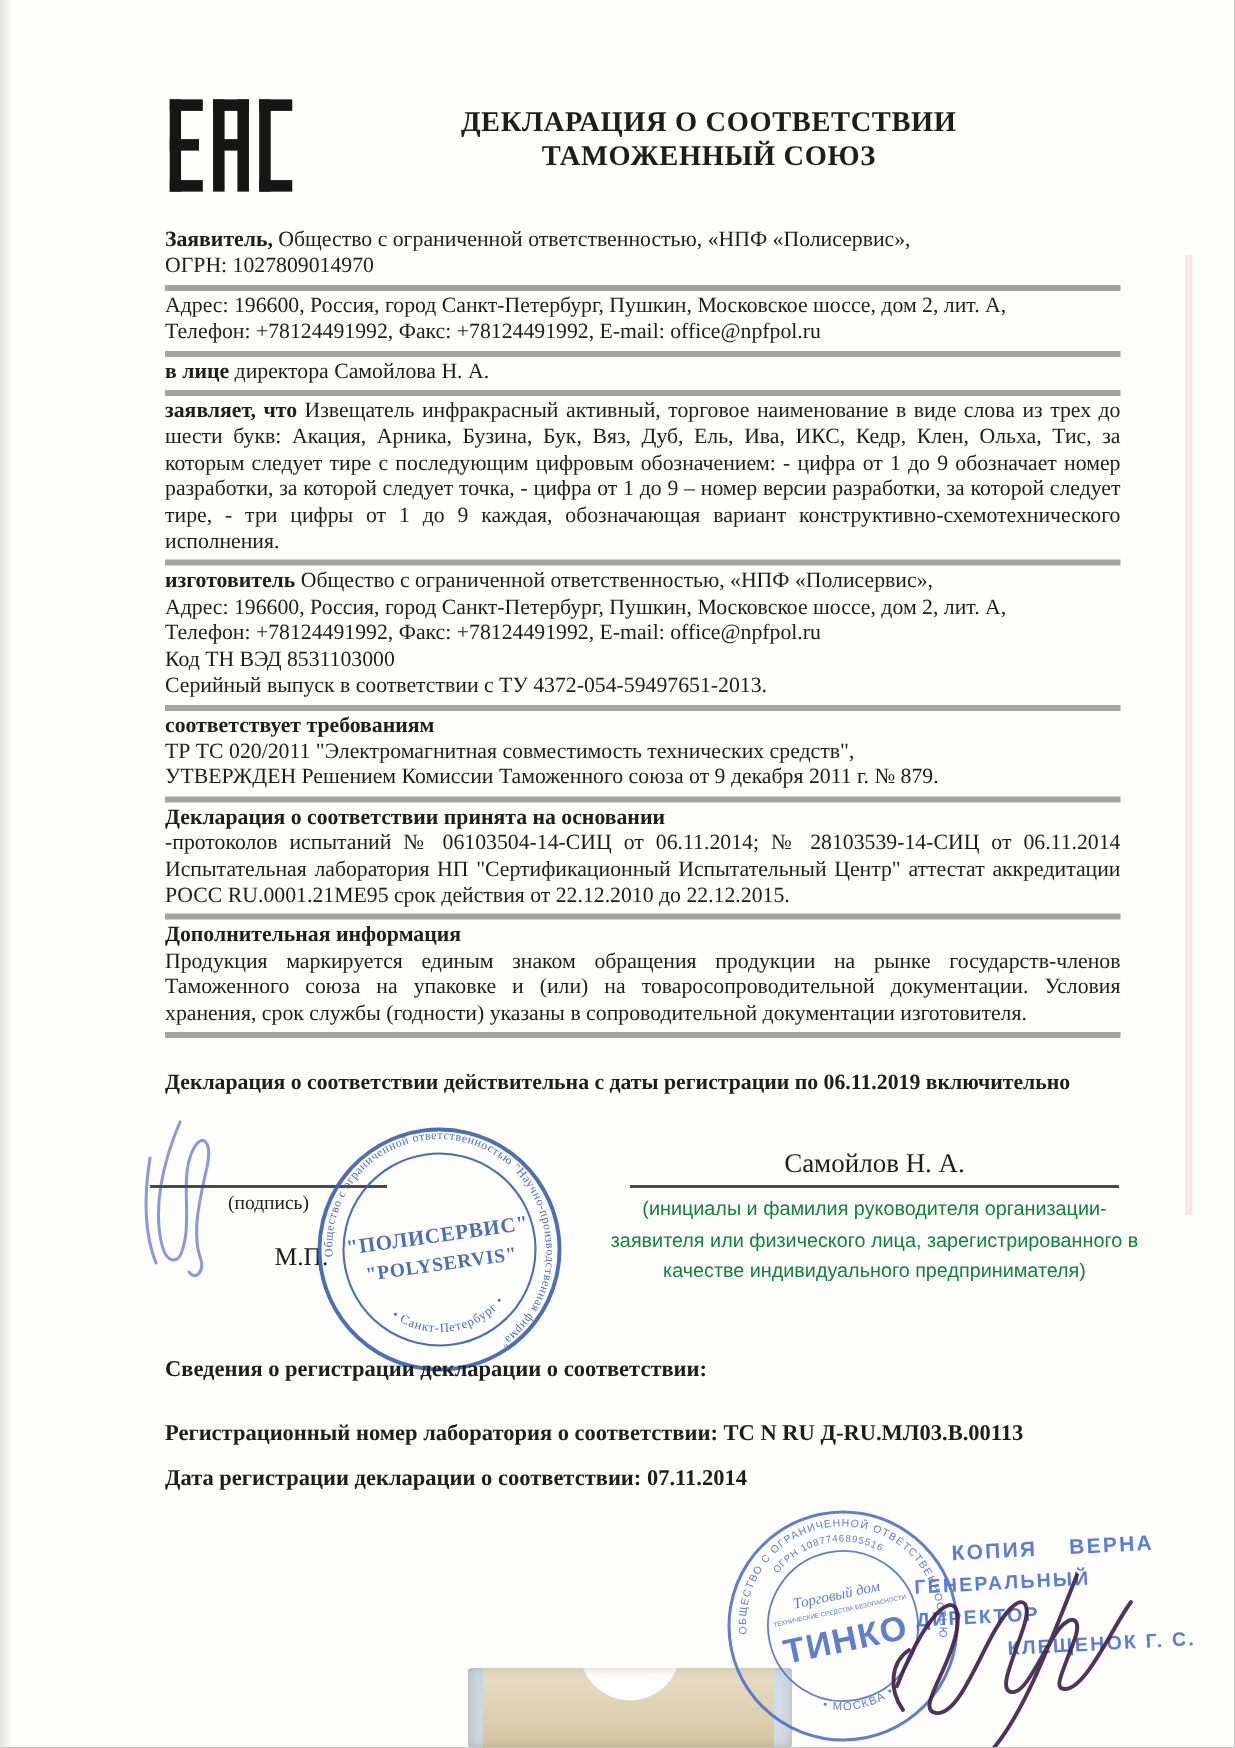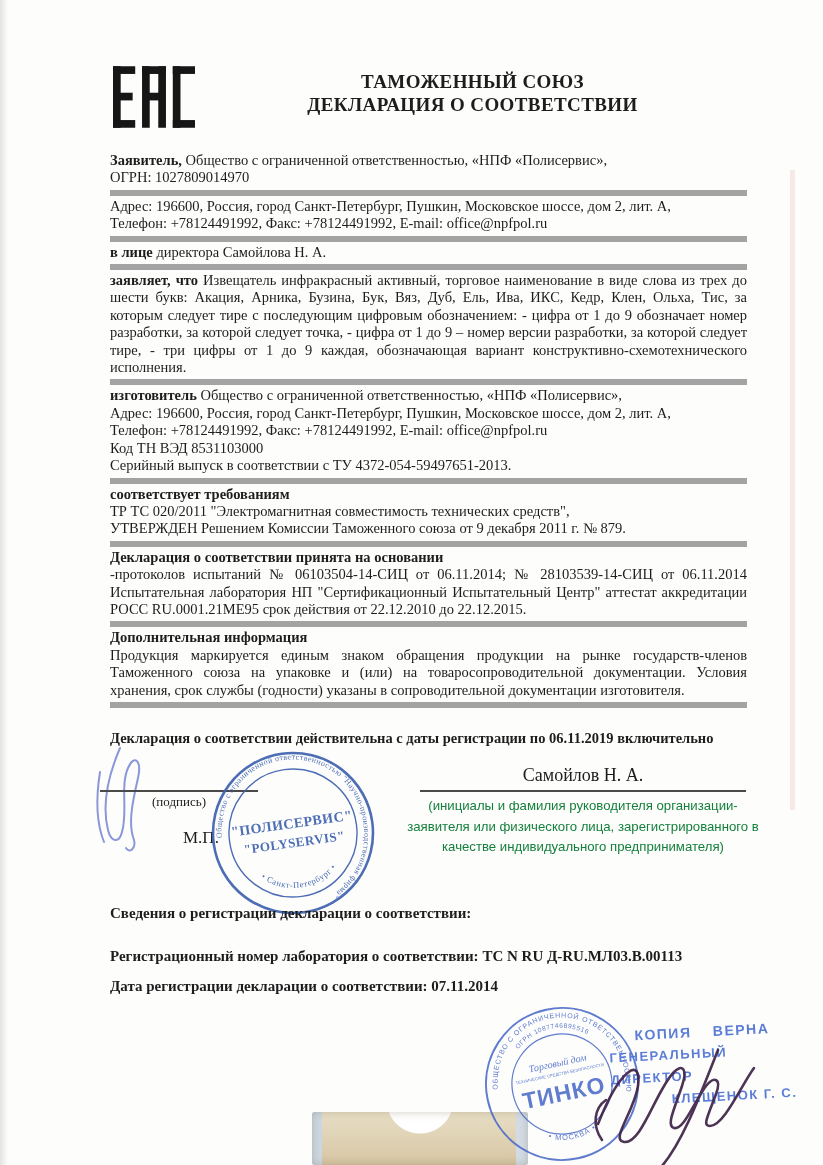--- a/index.html
+++ b/index.html
@@ -11,21 +11,21 @@
   .edge-right{position:absolute;right:28px;top:170px;width:5px;height:640px;
               background:rgba(236,196,196,0.35);}
   
   .eac{position:absolute;left:113px;top:62px;width:82px;height:70px;}
   
   .title{position:absolute;left:195px;top:70px;width:555px;text-align:center;
          font-weight:bold;font-size:19px;line-height:23px;letter-spacing:.4px;}
   
   .tbl{position:absolute;left:110px;top:150px;width:637px;font-size:14.5px;line-height:17.4px;}
   .tbl p{margin:0;}
-  .row{border-bottom:6px solid #a3a3a3;padding:2px 0 3px;}
+  .row{border-bottom:4px solid #a3a3a3;padding:2px 0 3px;}
   .row:last-child{border-bottom:none;}
   .just{text-align:justify;}
   .lead{font-weight:bold;}
   .hrow{font-weight:bold;}
   .gap-after{margin-bottom:4px;}
   .validity{font-weight:bold;text-align:justify;padding-top:22px;}
   
   .sig-area{position:absolute;left:0;top:740px;width:823px;height:210px;}
   .sig-line{position:absolute;border-top:2px solid #4a4a4a;height:0;}
   .sig-line.l{left:100px;top:50px;width:158px;}
@@ -81,22 +81,22 @@
         <rect x="34" y="0" width="28" height="9"></rect>
           <rect x="42" y="31" width="12" height="9"></rect>
         <rect x="70" y="0" width="9" height="72"></rect>
           <rect x="70" y="0" width="26" height="9"></rect>
         <rect x="70" y="63" width="26" height="9"></rect>
       </g>
     </svg>
   </div>
 
   <div class="title">
+    <div>ДЕКЛАРАЦИЯ О СООТВЕТСТВИИ</div>
     <div>ТАМОЖЕННЫЙ СОЮЗ</div>
-    <div>ДЕКЛАРАЦИЯ О СООТВЕТСТВИИ</div>
   </div>
 
   <div class="tbl">
 
     <div class="row">
       <p class="just"><b class="lead">Заявитель,</b>
         <span>Общество с ограниченной ответственностью, «НПФ «Полисервис»,</span></p>
       <p>ОГРН: 1027809014970</p>
     </div>
 

